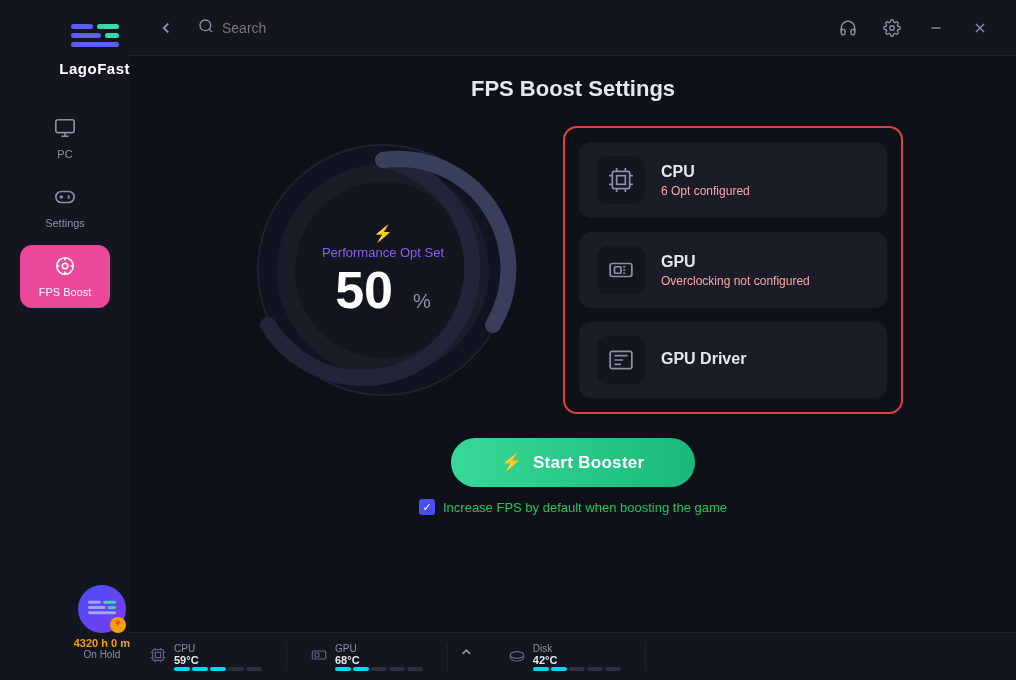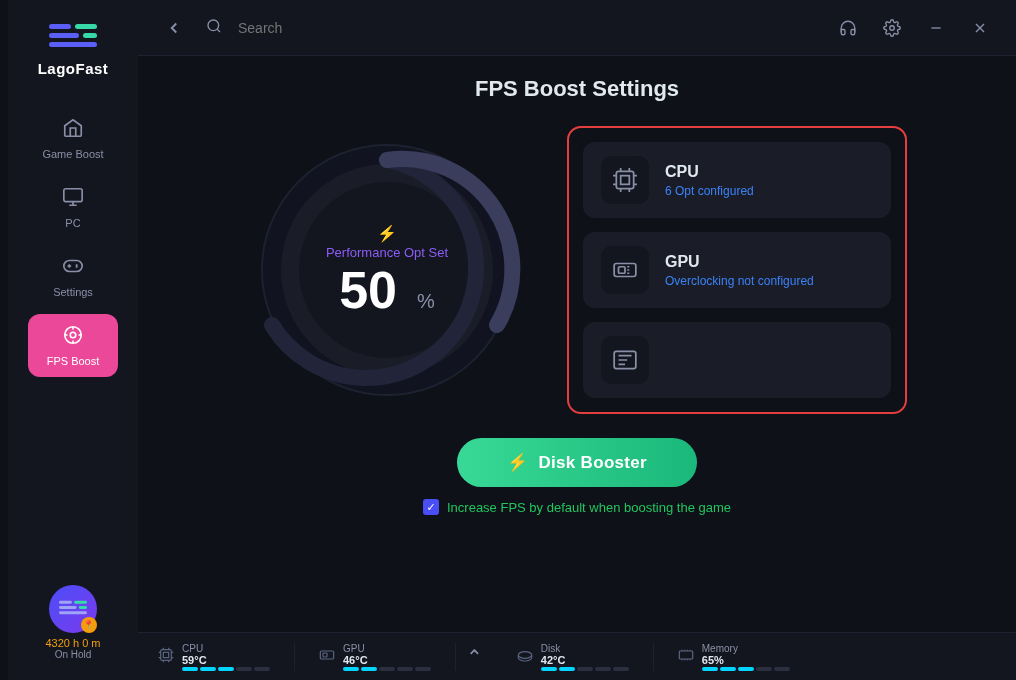--- a/index.html
+++ b/index.html
@@ -20,24 +20,23 @@
       flex: 1;
       height: 640px;
     }
 
     
     .sidebar {
       width: 130px;
       background: #13161e;
       display: flex;
       flex-direction: column;
-      align-items: center;
+      align-items: flex-end;
       padding: 10px 0;
       flex-shrink: 0;
-      margin-left: 8px;
     }
 
     .logo-area {
       display: flex;
       flex-direction: column;
       align-items: center;
       margin-bottom: 20px;
       padding: 10px 0;
     }
 
@@ -127,21 +126,21 @@
       border-radius: 50%;
       display: flex;
       align-items: center;
       justify-content: center;
       font-size: 9px;
     }
 
     .user-time {
       font-size: 11px;
       color: #f59e0b;
-      font-weight: 400;
+      font-weight: 700;
     }
 
     .user-status {
       font-size: 10px;
       color: #8a8fa8;
     }
 
     
     .header {
       height: 56px;
@@ -162,21 +161,21 @@
       height: 32px;
       display: flex;
       align-items: center;
       justify-content: center;
       border-radius: 6px;
     }
 
     .search-bar {
       display: flex;
       align-items: center;
-      gap: 16px;
+      gap: 8px;
       flex: 1;
       max-width: 400px;
     }
 
     .search-icon {
       color: #8a8fa8;
       font-size: 16px;
     }
 
     .search-input {
@@ -334,21 +333,21 @@
 
     .card-title {
       font-size: 16px;
       font-weight: 600;
       color: #e2e8f0;
       margin-bottom: 3px;
     }
 
     .card-subtitle {
       font-size: 12px;
-      color: #3b82f6;
+      color: #fca5a5;
     }
 
     
     .booster-section {
       display: flex;
       flex-direction: column;
       align-items: center;
       gap: 12px;
       margin-top: 24px;
     }
@@ -469,29 +468,20 @@
         <rect x="0" y="4" width="22" height="5" rx="2.5" fill="#5b5ef7"></rect>
         <rect x="0" y="13" width="30" height="5" rx="2.5" fill="#5b5ef7"></rect>
         <rect x="26" y="4" width="22" height="5" rx="2.5" fill="#38d9a9"></rect>
         <rect x="34" y="13" width="14" height="5" rx="2.5" fill="#38d9a9"></rect>
         <rect x="0" y="22" width="48" height="5" rx="2.5" fill="#5b5ef7"></rect>
       </svg>
       <span class="logo-text">LagoFast</span>
     </div>
 
     <div class="nav-items">
-      <div class="nav-item">
-        <span class="nav-item-icon">
-          <svg width="22" height="22" viewBox="0 0 24 24" fill="none" stroke="#8a8fa8" stroke-width="1.8">
-            <path d="M3 9.5L12 3l9 6.5V20a1 1 0 01-1 1H4a1 1 0 01-1-1V9.5z"></path>
-            <path d="M9 21V12h6v9"></path>
-          </svg>
-        </span>
-        <span class="nav-item-label">Game Boost</span>
-      </div>
 
       <div class="nav-item">
         <span class="nav-item-icon">
           <svg width="22" height="22" viewBox="0 0 24 24" fill="none" stroke="#8a8fa8" stroke-width="1.8">
             <rect x="2" y="3" width="20" height="14" rx="2"></rect>
             <path d="M8 21h8M12 17v4"></path>
           </svg>
         </span>
         <span class="nav-item-label">PC</span>
       </div>
@@ -636,29 +626,30 @@
           </div>
 
           <div class="info-card">
             <div class="card-icon-box">
               <svg width="26" height="26" viewBox="0 0 24 24" fill="none" stroke="#8a8fa8" stroke-width="1.6">
                 <rect x="2" y="4" width="20" height="16" rx="2"></rect>
                 <path d="M6 8h12M6 12h8M6 16h6"></path>
               </svg>
             </div>
             <div class="card-info">
+              <div class="card-title">GPU Driver</div>
             </div>
           </div>
         </div>
       </div>
 
       <div class="booster-section">
         <button class="start-booster-btn">
           <span>⚡</span>
-          <span>Disk Booster</span>
+          <span>Start Booster</span>
         </button>
         <div class="checkbox-row">
           <div class="checkbox-blue">✓</div>
           <span class="checkbox-label">Increase FPS by default when boosting the game</span>
         </div>
       </div>
     </div>
 
     <div class="status-bar">
       <div class="status-item">
@@ -684,21 +675,21 @@
 
       <div class="status-item">
         <span class="status-icon">
           <svg width="16" height="16" viewBox="0 0 24 24" fill="none" stroke="#5a6480" stroke-width="1.8">
             <rect x="2" y="6" width="20" height="12" rx="2"></rect>
             <rect x="6" y="9" width="6" height="6" rx="1"></rect>
           </svg>
         </span>
         <div class="status-info">
           <span class="status-label">GPU</span>
-          <span class="status-value">46°C</span>
+          <span class="status-value">68°C</span>
           <div class="status-bar-segments">
             <div class="bar-seg active"></div>
             <div class="bar-seg active"></div>
             <div class="bar-seg inactive"></div>
             <div class="bar-seg inactive"></div>
             <div class="bar-seg inactive"></div>
           </div>
         </div>
       </div>
 
@@ -717,34 +708,15 @@
           <div class="status-bar-segments">
             <div class="bar-seg active"></div>
             <div class="bar-seg active"></div>
             <div class="bar-seg inactive"></div>
             <div class="bar-seg inactive"></div>
             <div class="bar-seg inactive"></div>
           </div>
         </div>
       </div>
 
-      <div class="status-item" style="border-right:none;">
-        <span class="status-icon">
-          <svg width="16" height="16" viewBox="0 0 24 24" fill="none" stroke="#5a6480" stroke-width="1.8">
-            <rect x="2" y="6" width="20" height="12" rx="1"></rect>
-            <path d="M6 6V4M10 6V4M14 6V4M18 6V4M6 18v2M10 18v2M14 18v2M18 18v2"></path>
-          </svg>
-        </span>
-        <div class="status-info">
-          <span class="status-label">Memory</span>
-          <span class="status-value">65%</span>
-          <div class="status-bar-segments">
-            <div class="bar-seg active"></div>
-            <div class="bar-seg active"></div>
-            <div class="bar-seg active"></div>
-            <div class="bar-seg inactive"></div>
-            <div class="bar-seg inactive"></div>
-          </div>
-        </div>
-      </div>
     </div>
   </div>
 </div>
 
 </body></html>

